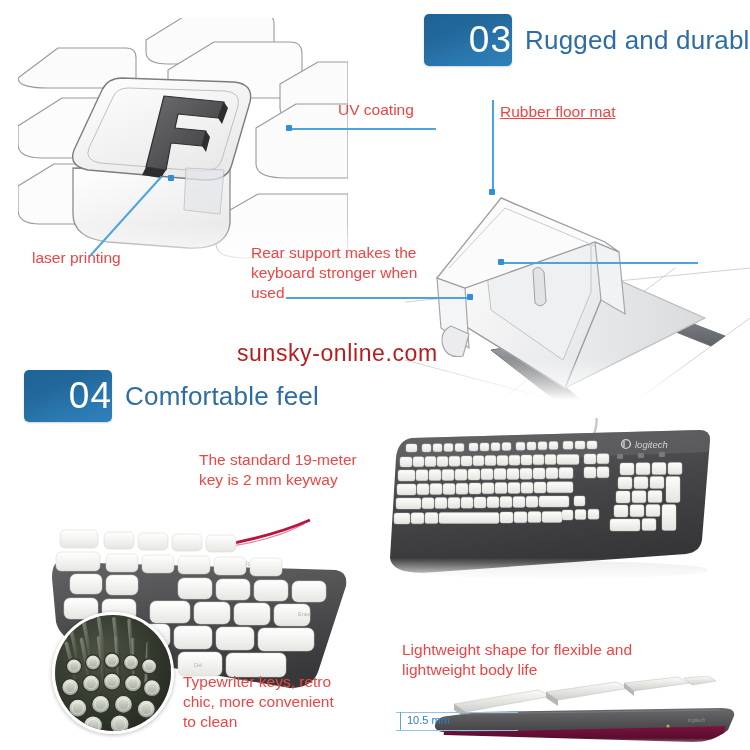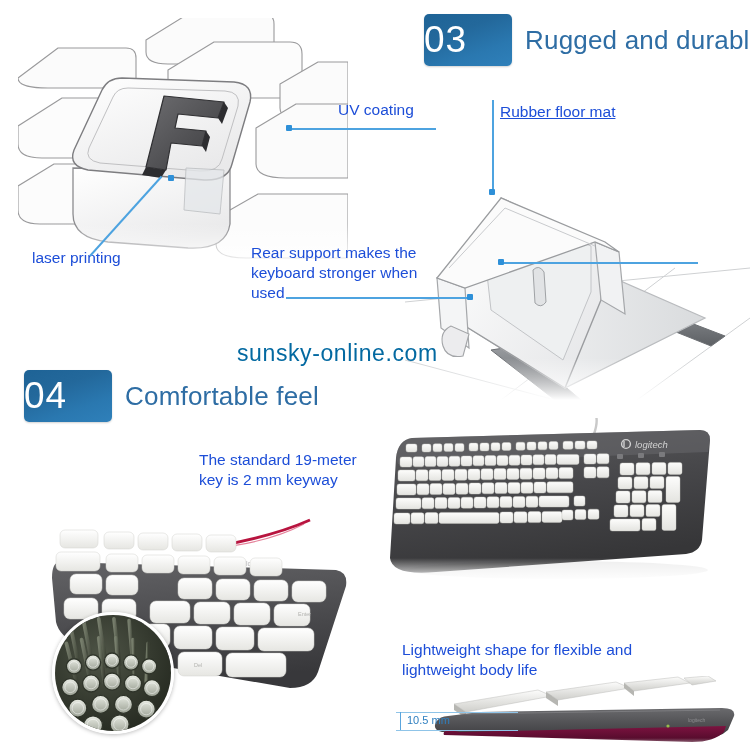--- a/index.html
+++ b/index.html
@@ -9,36 +9,36 @@
     font-family:"Liberation Sans", sans-serif;
     color:#1b1b1b; background:#ffffff;
   }
   .page{ position:absolute; inset:0; }
 
   
   .sec-head{ position:absolute; display:flex; align-items:center; }
   .sec-num{
     width:88px; height:52px; border-radius:5px;
     background:linear-gradient(160deg,#1e6396 0%,#23689b 35%,#2a78b0 70%,#2f80ba 100%);
-    color:#fff; font-size:37px; line-height:52px; text-align:left;
+    color:#fff; font-size:37px; line-height:52px; text-align:right;
     letter-spacing:1px; font-weight:400;
     box-shadow:0 1px 2px rgba(0,0,0,.18);
   }
   .sec-title{ margin-left:13px; font-size:26px; color:#2e6da4; letter-spacing:.2px; white-space:nowrap; }
 
   
-  .callout{ position:absolute; font-size:15.5px; line-height:1.28; color:#1d4ed8; white-space:pre-line; }
+  .callout{ position:absolute; font-size:15.5px; line-height:1.28; color:#ef4444; white-space:pre-line; }
   .lead-h{ position:absolute; height:2px; background:#4da3e0; }
   .lead-v{ position:absolute; width:2px; background:#4da3e0; }
   .lead-dot{ position:absolute; width:6px; height:6px; background:#2e90d8; border-radius:1px; }
   .lead-diag{ position:absolute; transform-origin:0 50%; height:2px; background:#4da3e0; }
 
   
   .watermark{
-    position:absolute; font-size:23px; color:#0369a1; letter-spacing:.6px;
+    position:absolute; font-size:23px; color:#b91c1c; letter-spacing:.6px;
     user-select:none;
   }
 
   
   .sketch-keycap{ position:absolute; left:18px; top:18px; width:330px; height:250px; }
   .sketch-keycap svg{ width:100%; height:100%; display:block; }
 
   
   .sketch-stand{ position:absolute; left:405px; top:150px; width:345px; height:250px; }
   .sketch-stand svg{ width:100%; height:100%; display:block; }
@@ -560,20 +560,23 @@
       <text x="268" y="46" font-family="Liberation Sans, sans-serif" font-size="5" fill="#9a9a9d" opacity=".8">logitech</text>
 
       <circle cx="248" cy="50" r="1.6" fill="#9ec94a" opacity=".9"></circle>
 
       <rect x="0" y="62" width="330" height="12" fill="url(#sfade)"></rect>
     </svg>
   </div>
 
   <div class="callout" style="left:199px; top:450px;">The standard 19-meter
 key is 2 mm keyway</div>
+  <div class="callout" style="left:183px; top:672px;">Typewriter keys, retro
+chic, more convenient
+to clean</div>
   <div class="callout" style="left:402px; top:640px;">Lightweight shape for flexible and
 lightweight body life</div>
 
   <div class="meas-line" style="left:396px; top:712px; width:122px;"></div>
   <div class="meas-line" style="left:396px; top:730px; width:122px;"></div>
   <div class="meas-tick" style="left:400px; top:712px; height:18px;"></div>
   <div class="meas-text" style="left:407px; top:714px;">10.5 mm</div>
 
 </div>
 

